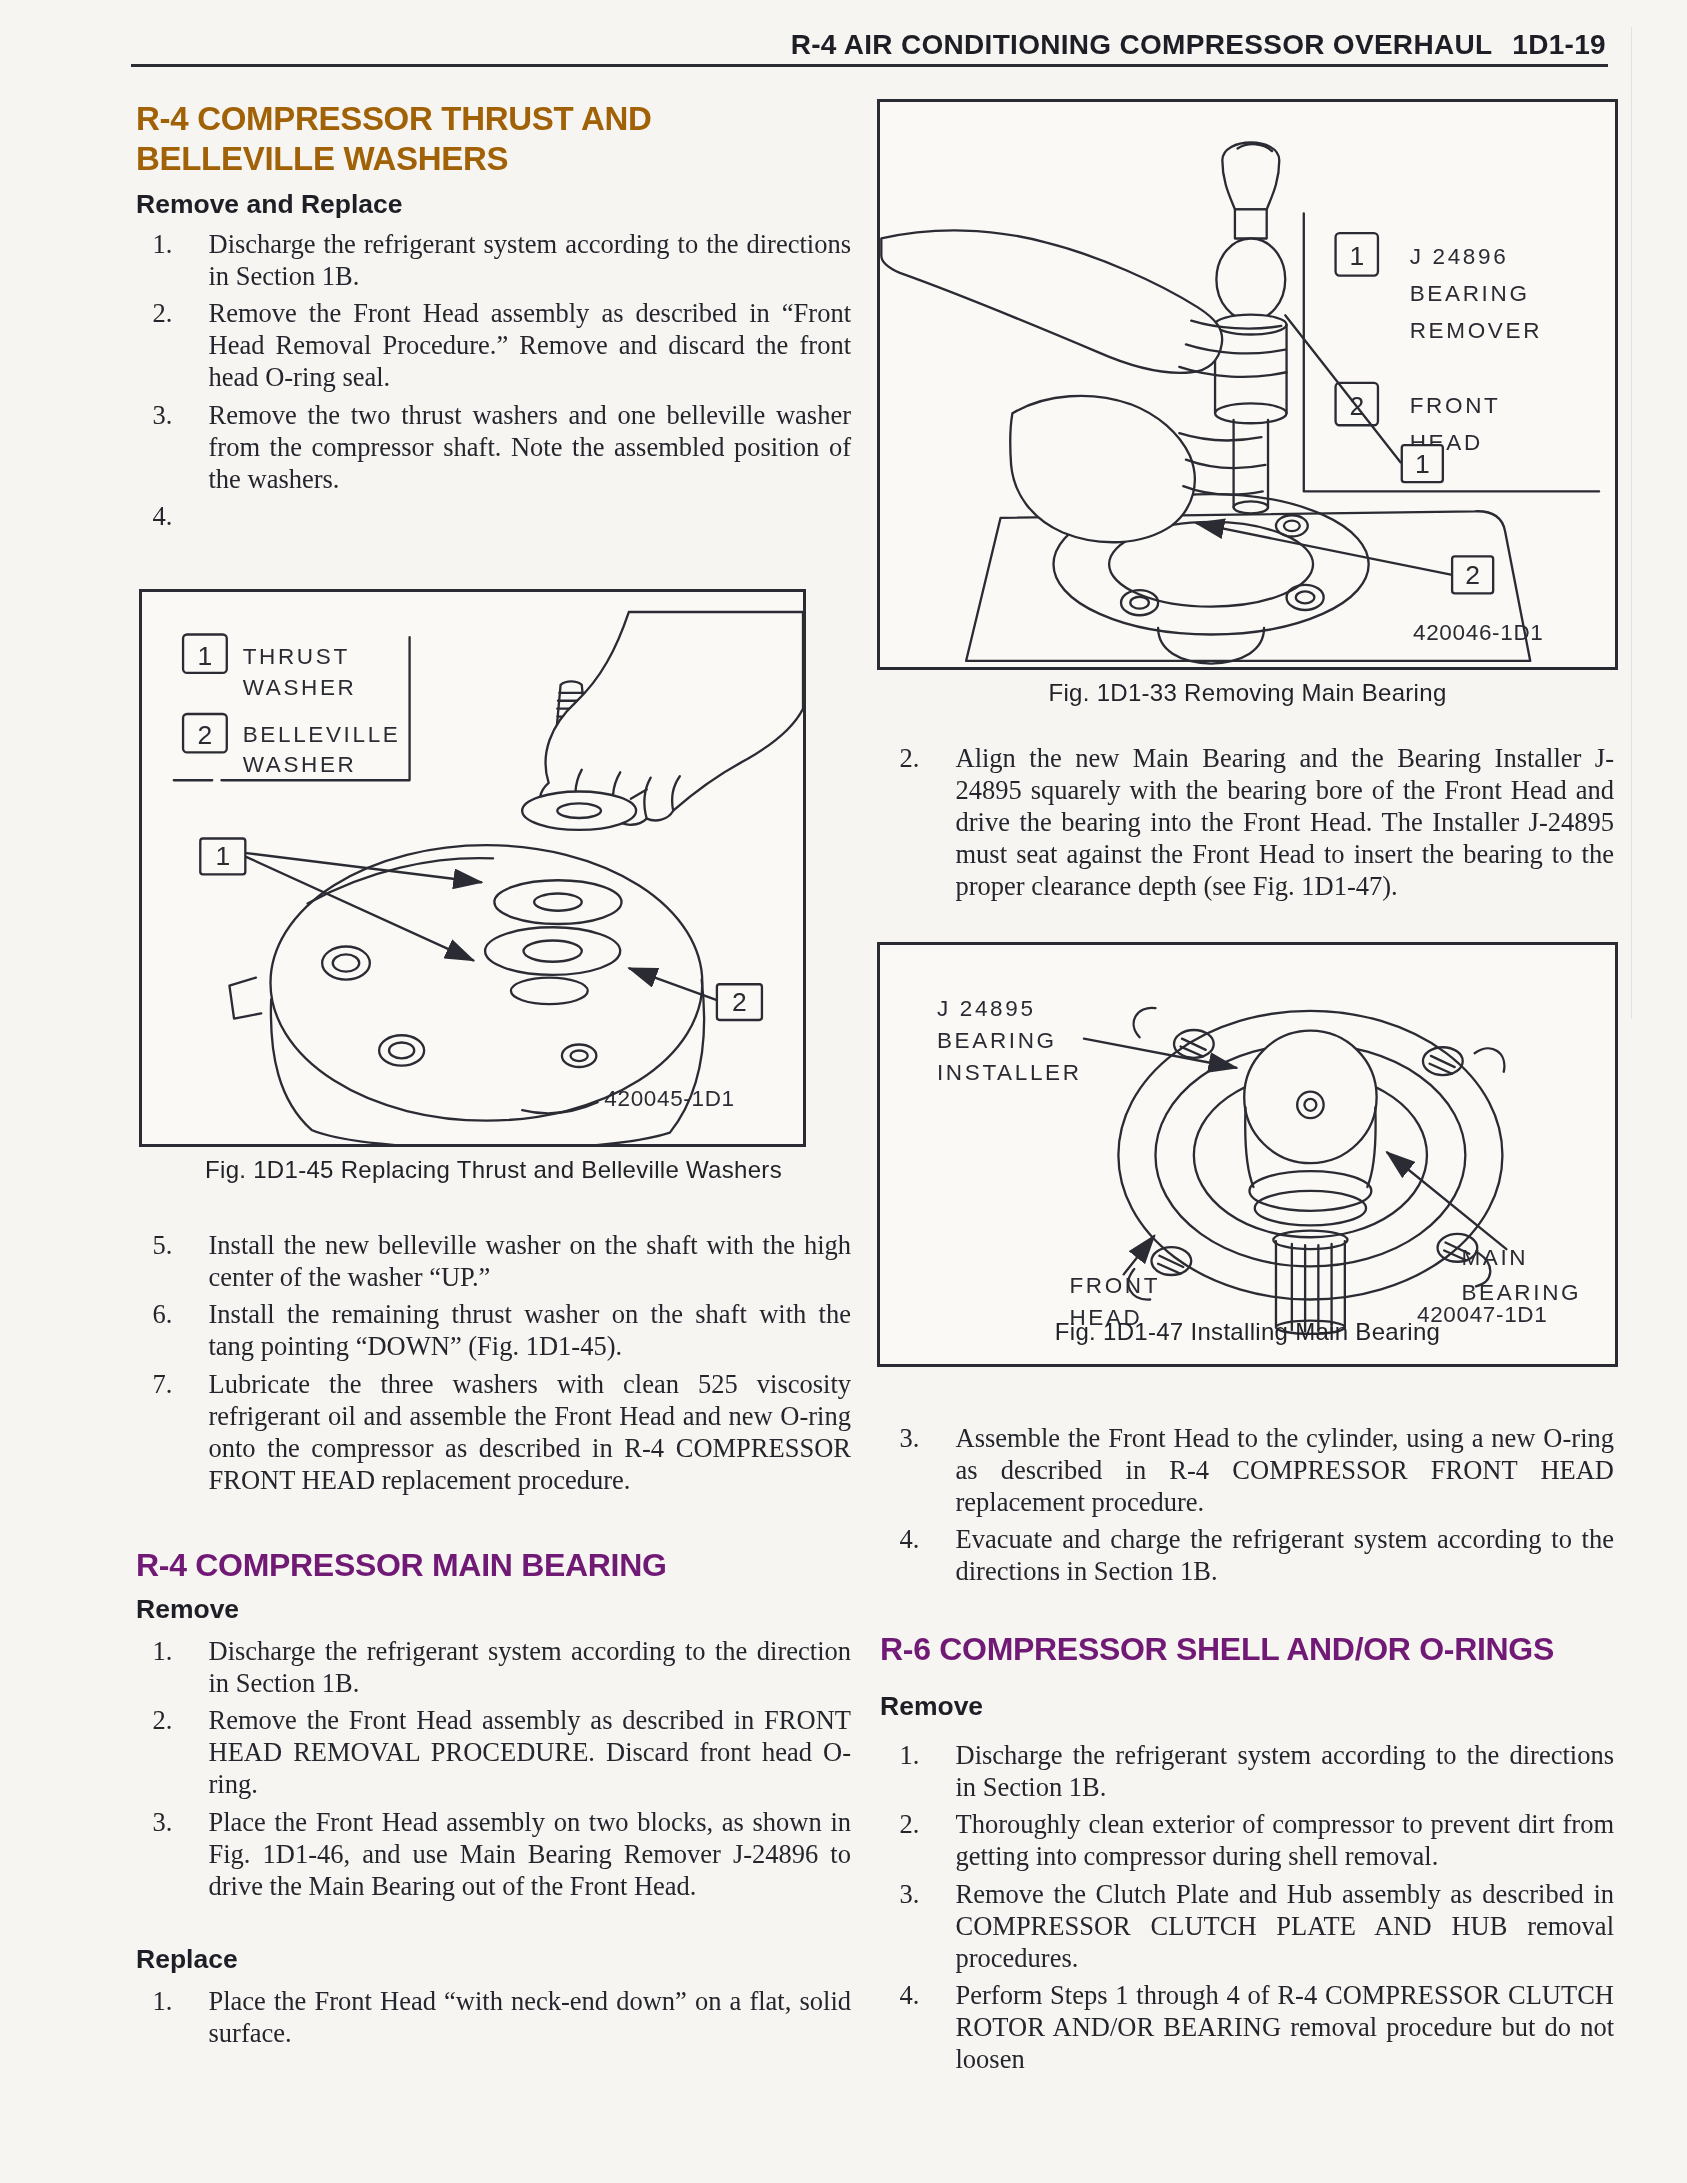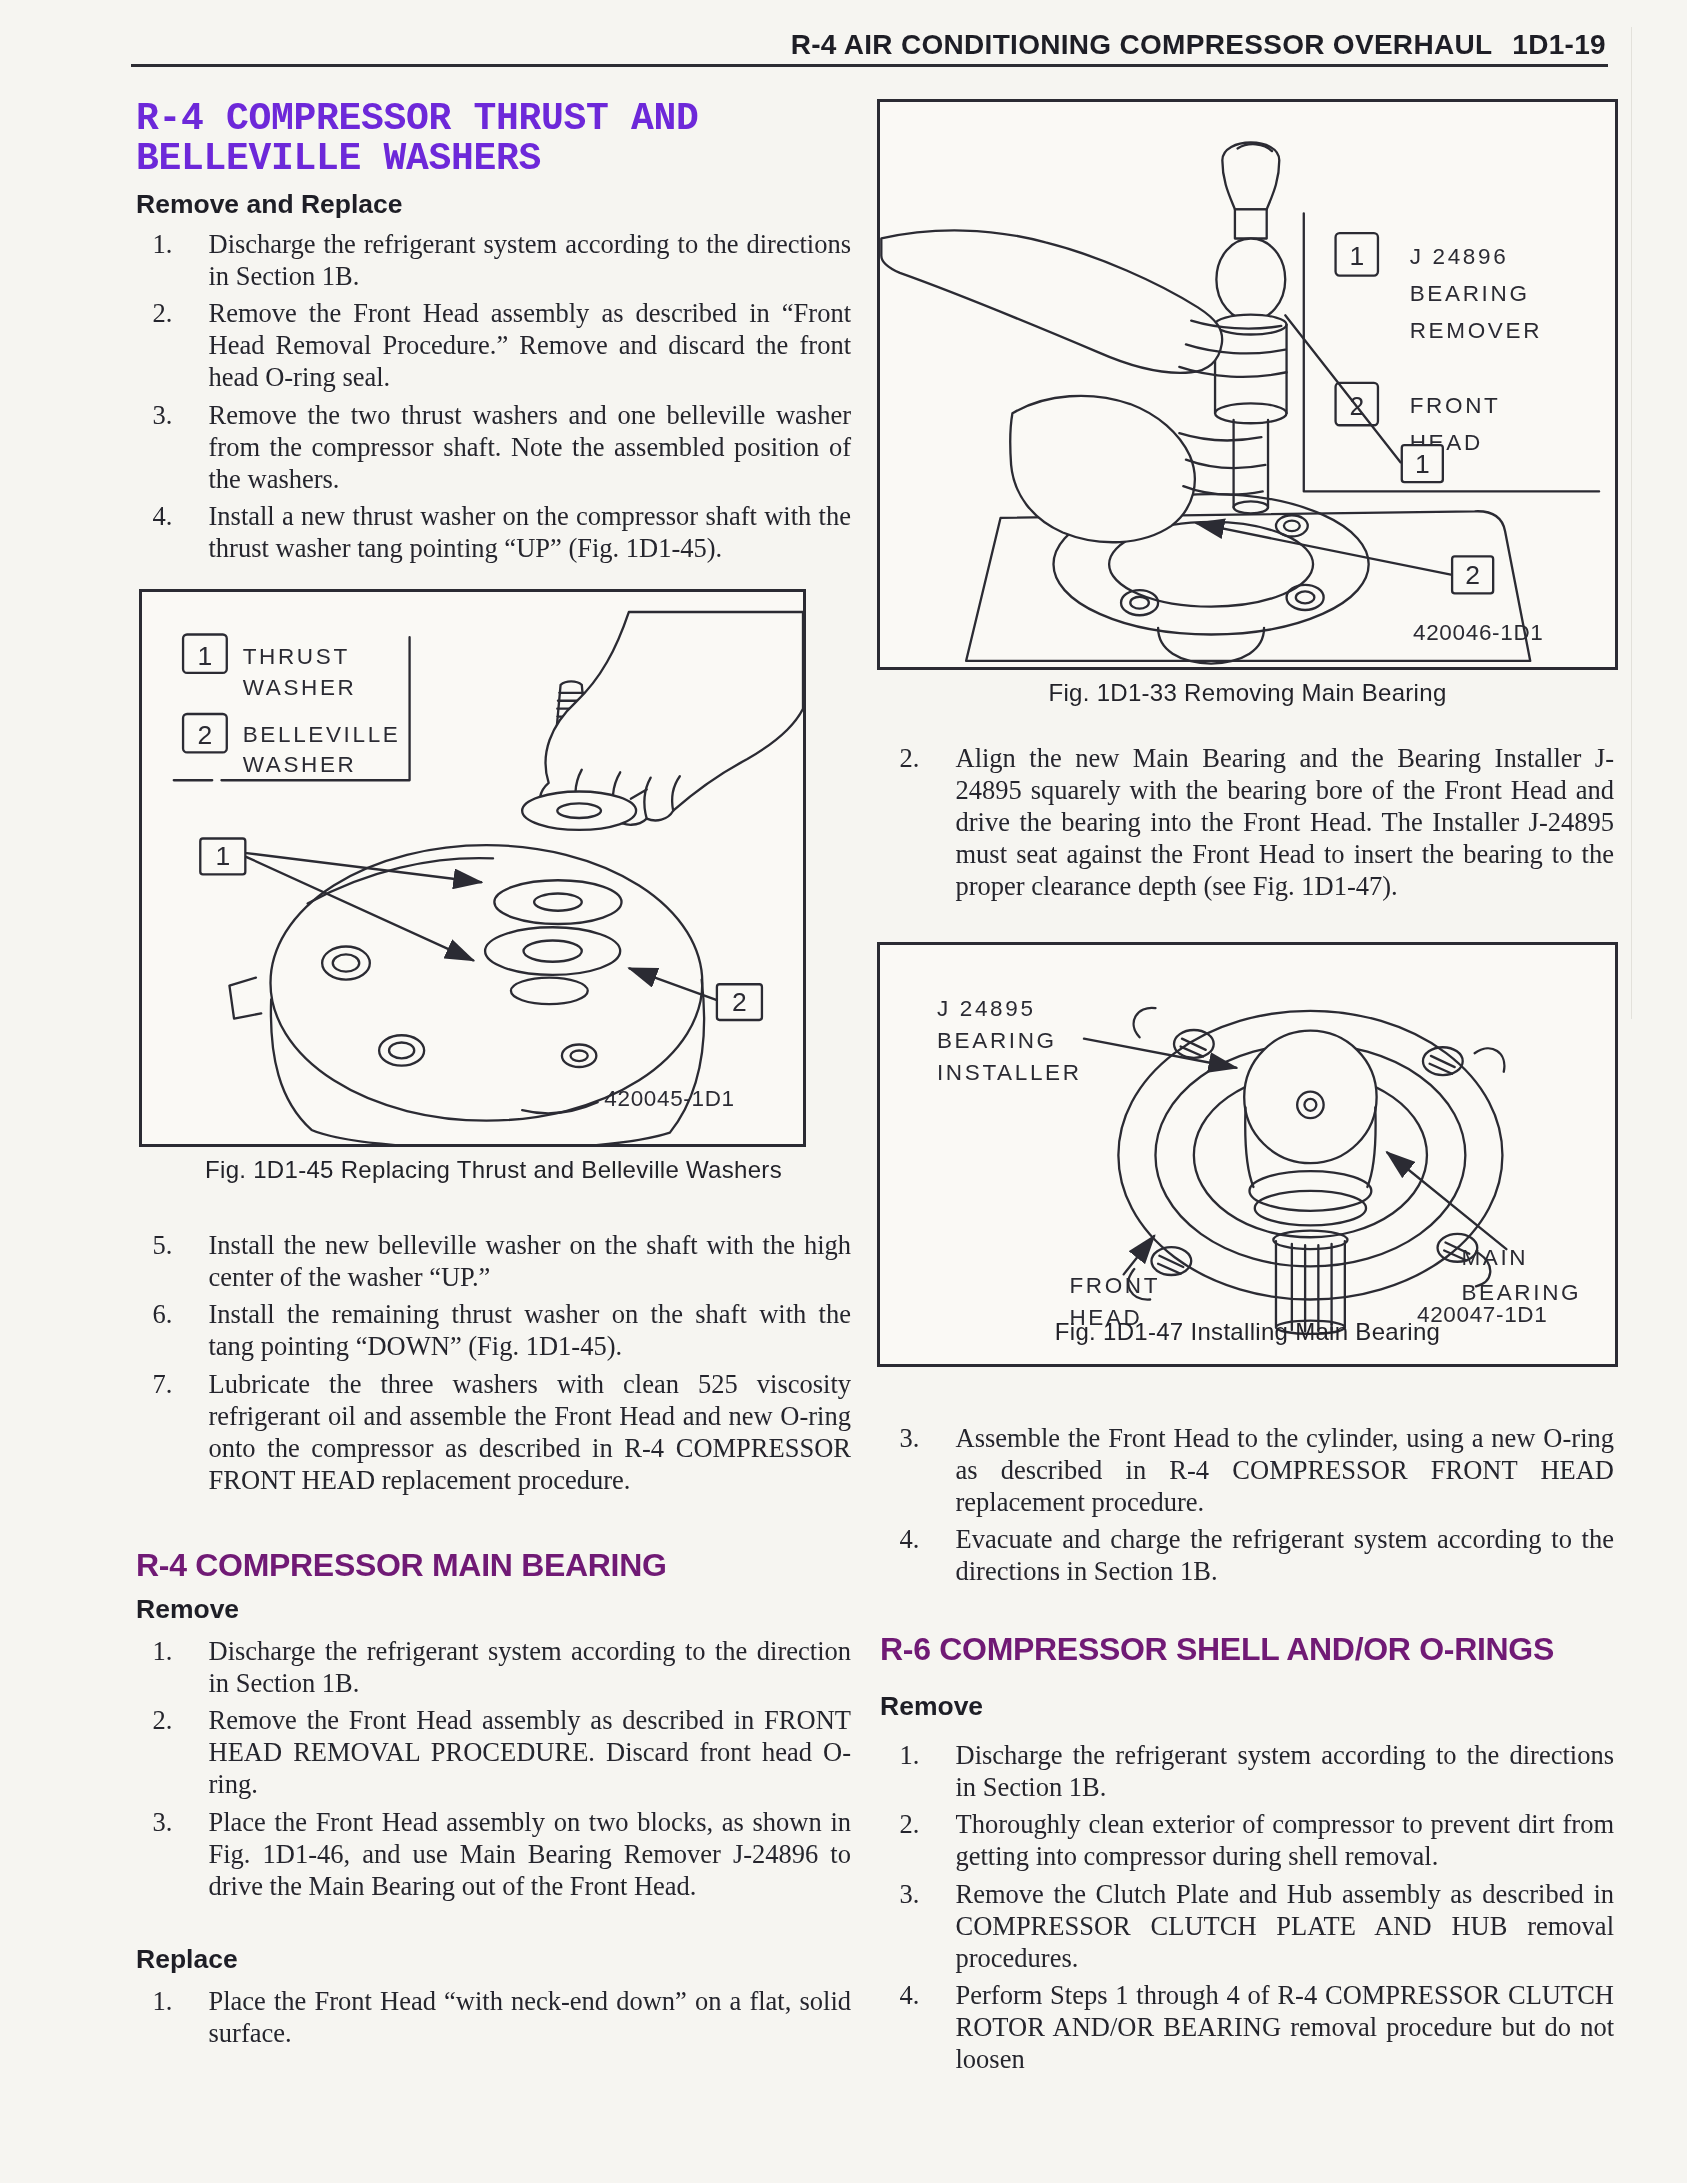--- a/index.html
+++ b/index.html
@@ -14,22 +14,22 @@
   .page-header{
     position:absolute;top:29px;right:81px;
     font-family:Liberation Sans, sans-serif;font-weight:bold;
     font-size:28px;letter-spacing:0.3px;color:#1e1e26;white-space:nowrap;
   }
   .page-header .pgnum{margin-left:20px;}
   .header-rule{position:absolute;left:131px;top:64px;width:1477px;height:3.3px;background:#2c2c33;}
   .edge-artifact{position:absolute;left:1631px;top:26.5px;width:1.3px;height:992px;background:#e3e1db;}
   
   .heading1{
-    font-family:Liberation Mono, monospace;font-weight:bold;
-    font-size:38px;line-height:40px;letter-spacing:-0.3px;color:#6d28d9;
+    font-family:Liberation Sans, sans-serif;font-weight:bold;
+    font-size:33px;line-height:40px;letter-spacing:-0.3px;color:#a16207;
   }
   .heading2{
     font-family:"Liberation Sans", sans-serif;font-weight:bold;
     font-size:32px;line-height:37px;letter-spacing:-0.3px;color:#701a75;
   }
   .subhead{
     font-family:"Liberation Sans", sans-serif;font-weight:bold;
     font-size:26.5px;color:#1e1e26;
   }
   .steps{font-size:26.5px;line-height:32px;}
@@ -77,21 +77,20 @@
   <div class="step">
       <span class="num">2.</span>
       <span class="txt">Remove the Front Head assembly as described in “Front Head Removal Procedure.” Remove and discard the front head O-ring seal.</span>
     </div>
   <div class="step">
       <span class="num">3.</span>
       <span class="txt">Remove the two thrust washers and one belleville washer from the compressor shaft. Note the assembled position of the washers.</span>
     </div>
   <div class="step">
       <span class="num">4.</span>
-      <span class="txt">Install a new thrust washer on the compressor shaft with the thrust washer tang pointing “UP” (Fig. 1D1-45).</span>
     </div>
 </div>
 
 <div class="figframe" style="left:139px;top:589px;width:667px;height:558px;">
   <svg viewBox="0 0 998 833">
     <defs>
       <marker id="ah45" markerWidth="13" markerHeight="9" refX="12" refY="4.5" orient="auto">
         <path d="M0,0 L13,4.5 L0,9 Z" fill="#2b2b33"></path>
       </marker>
     </defs>

